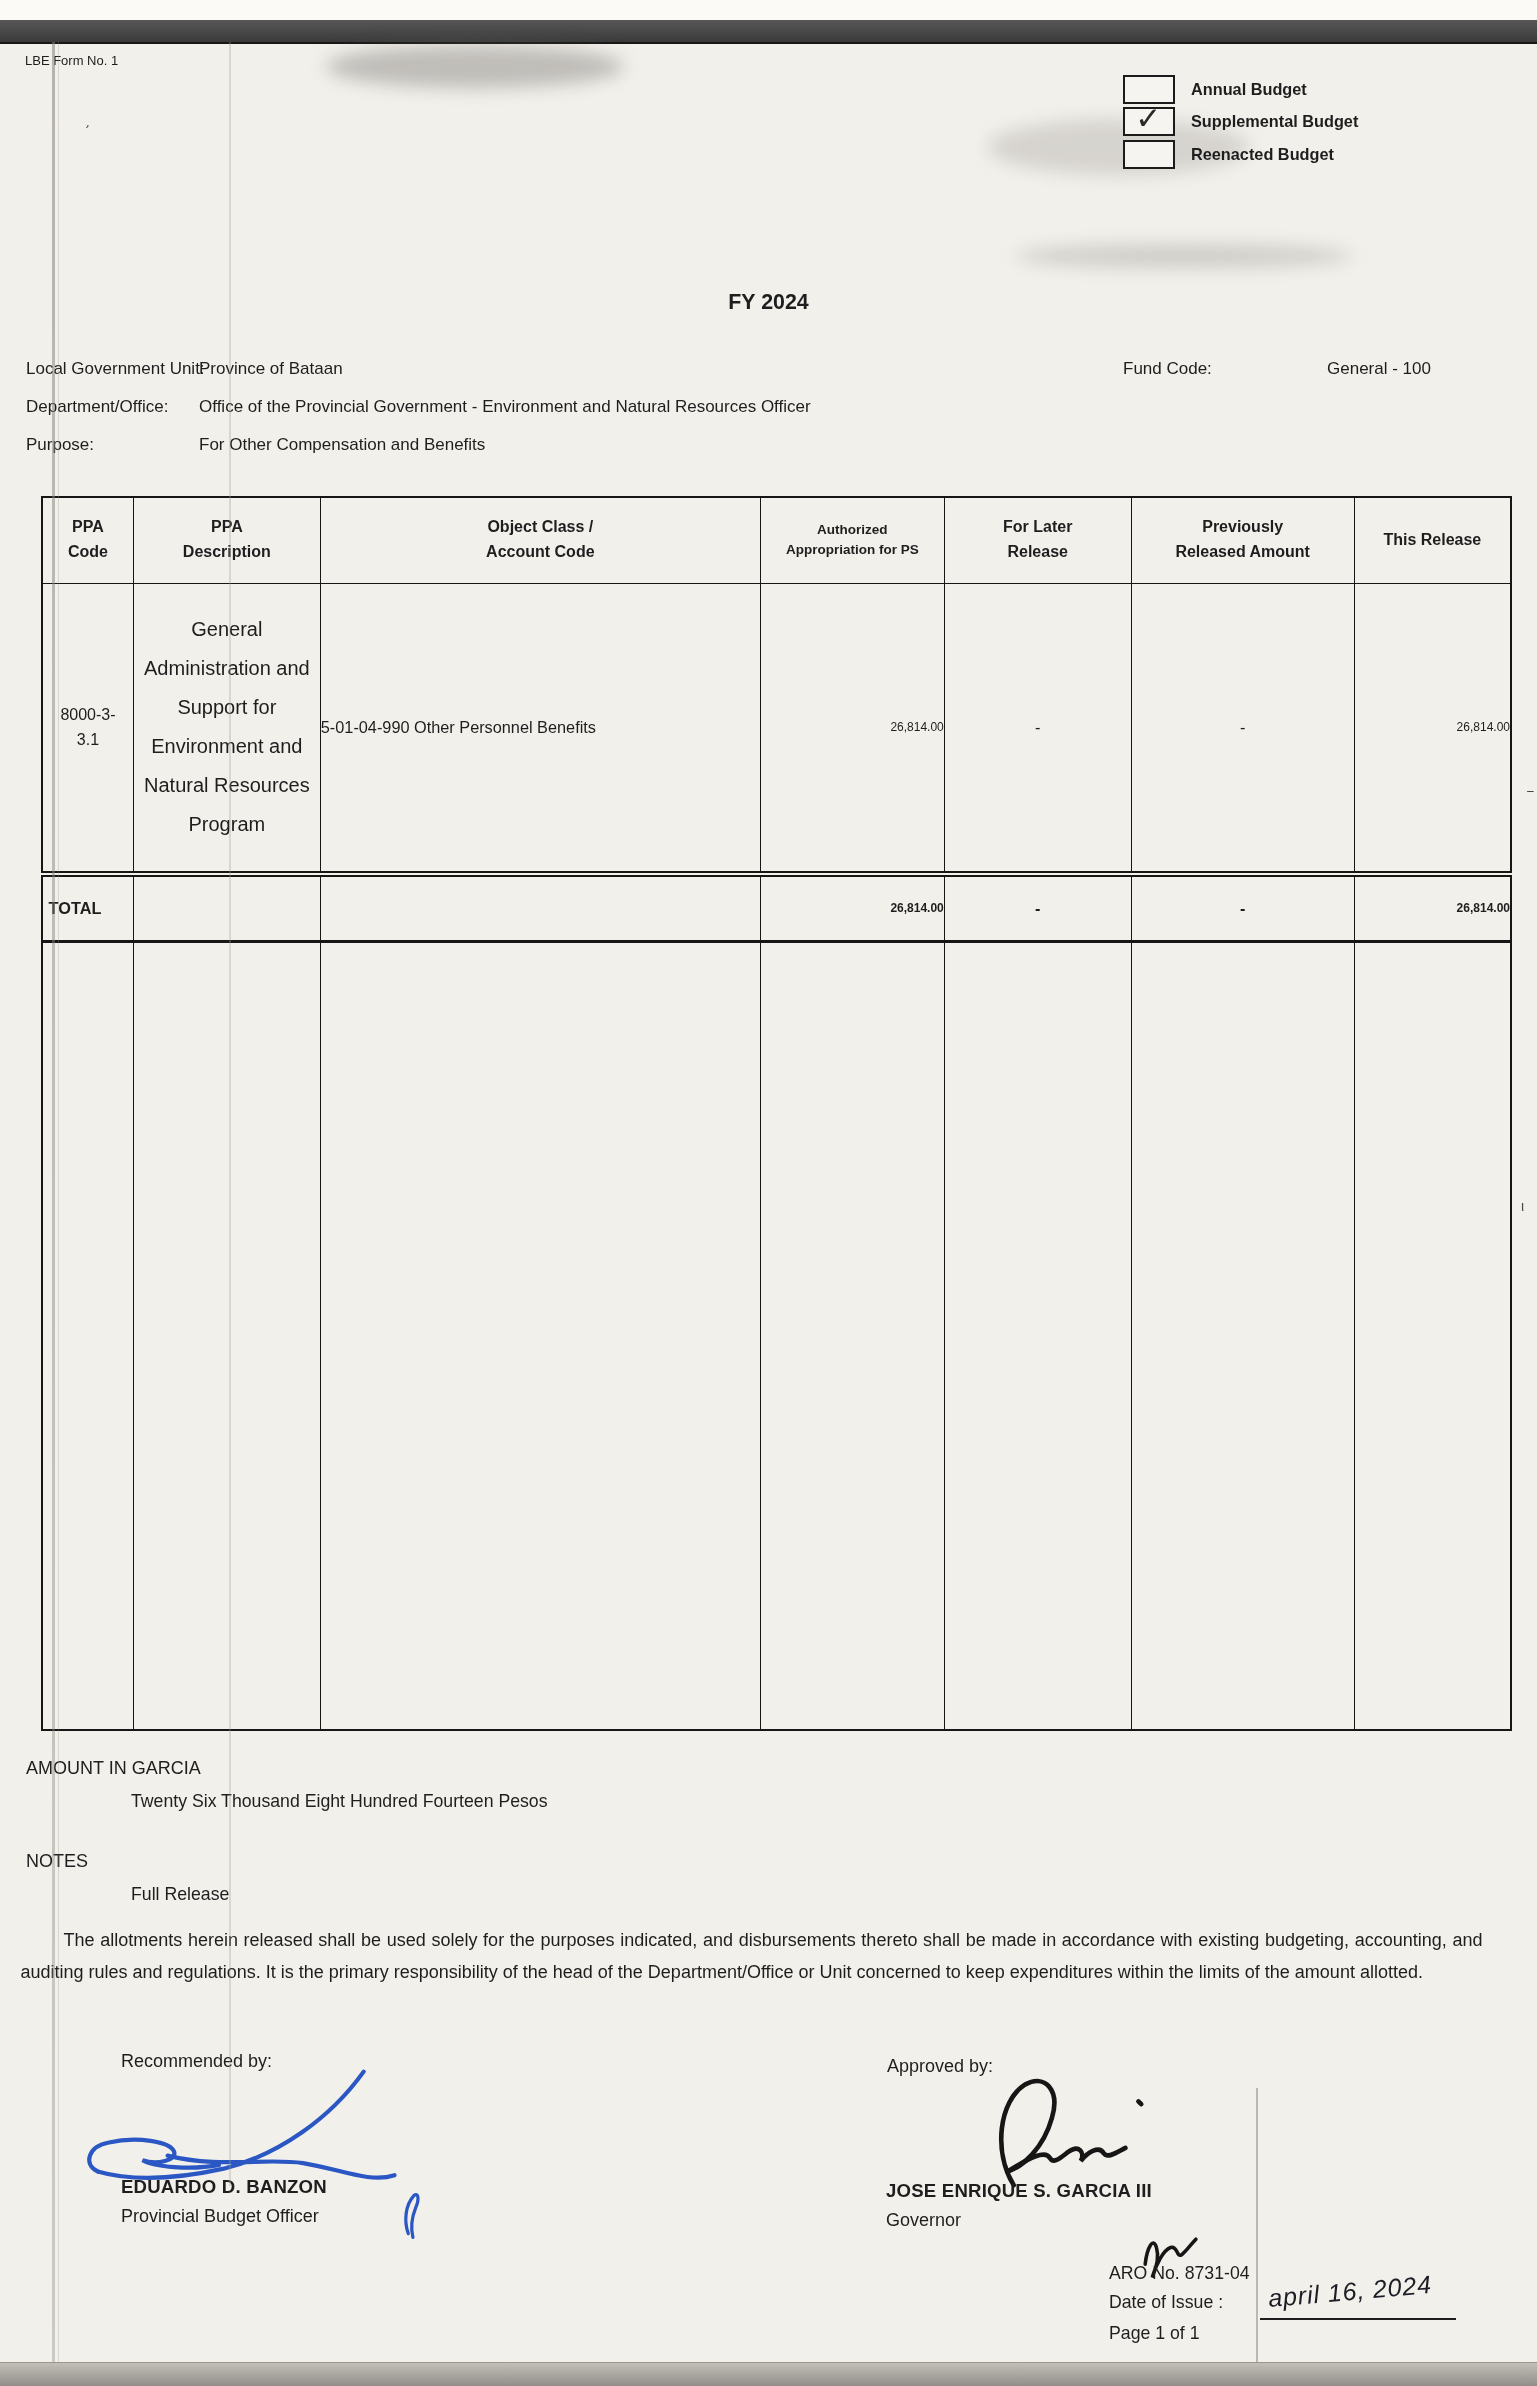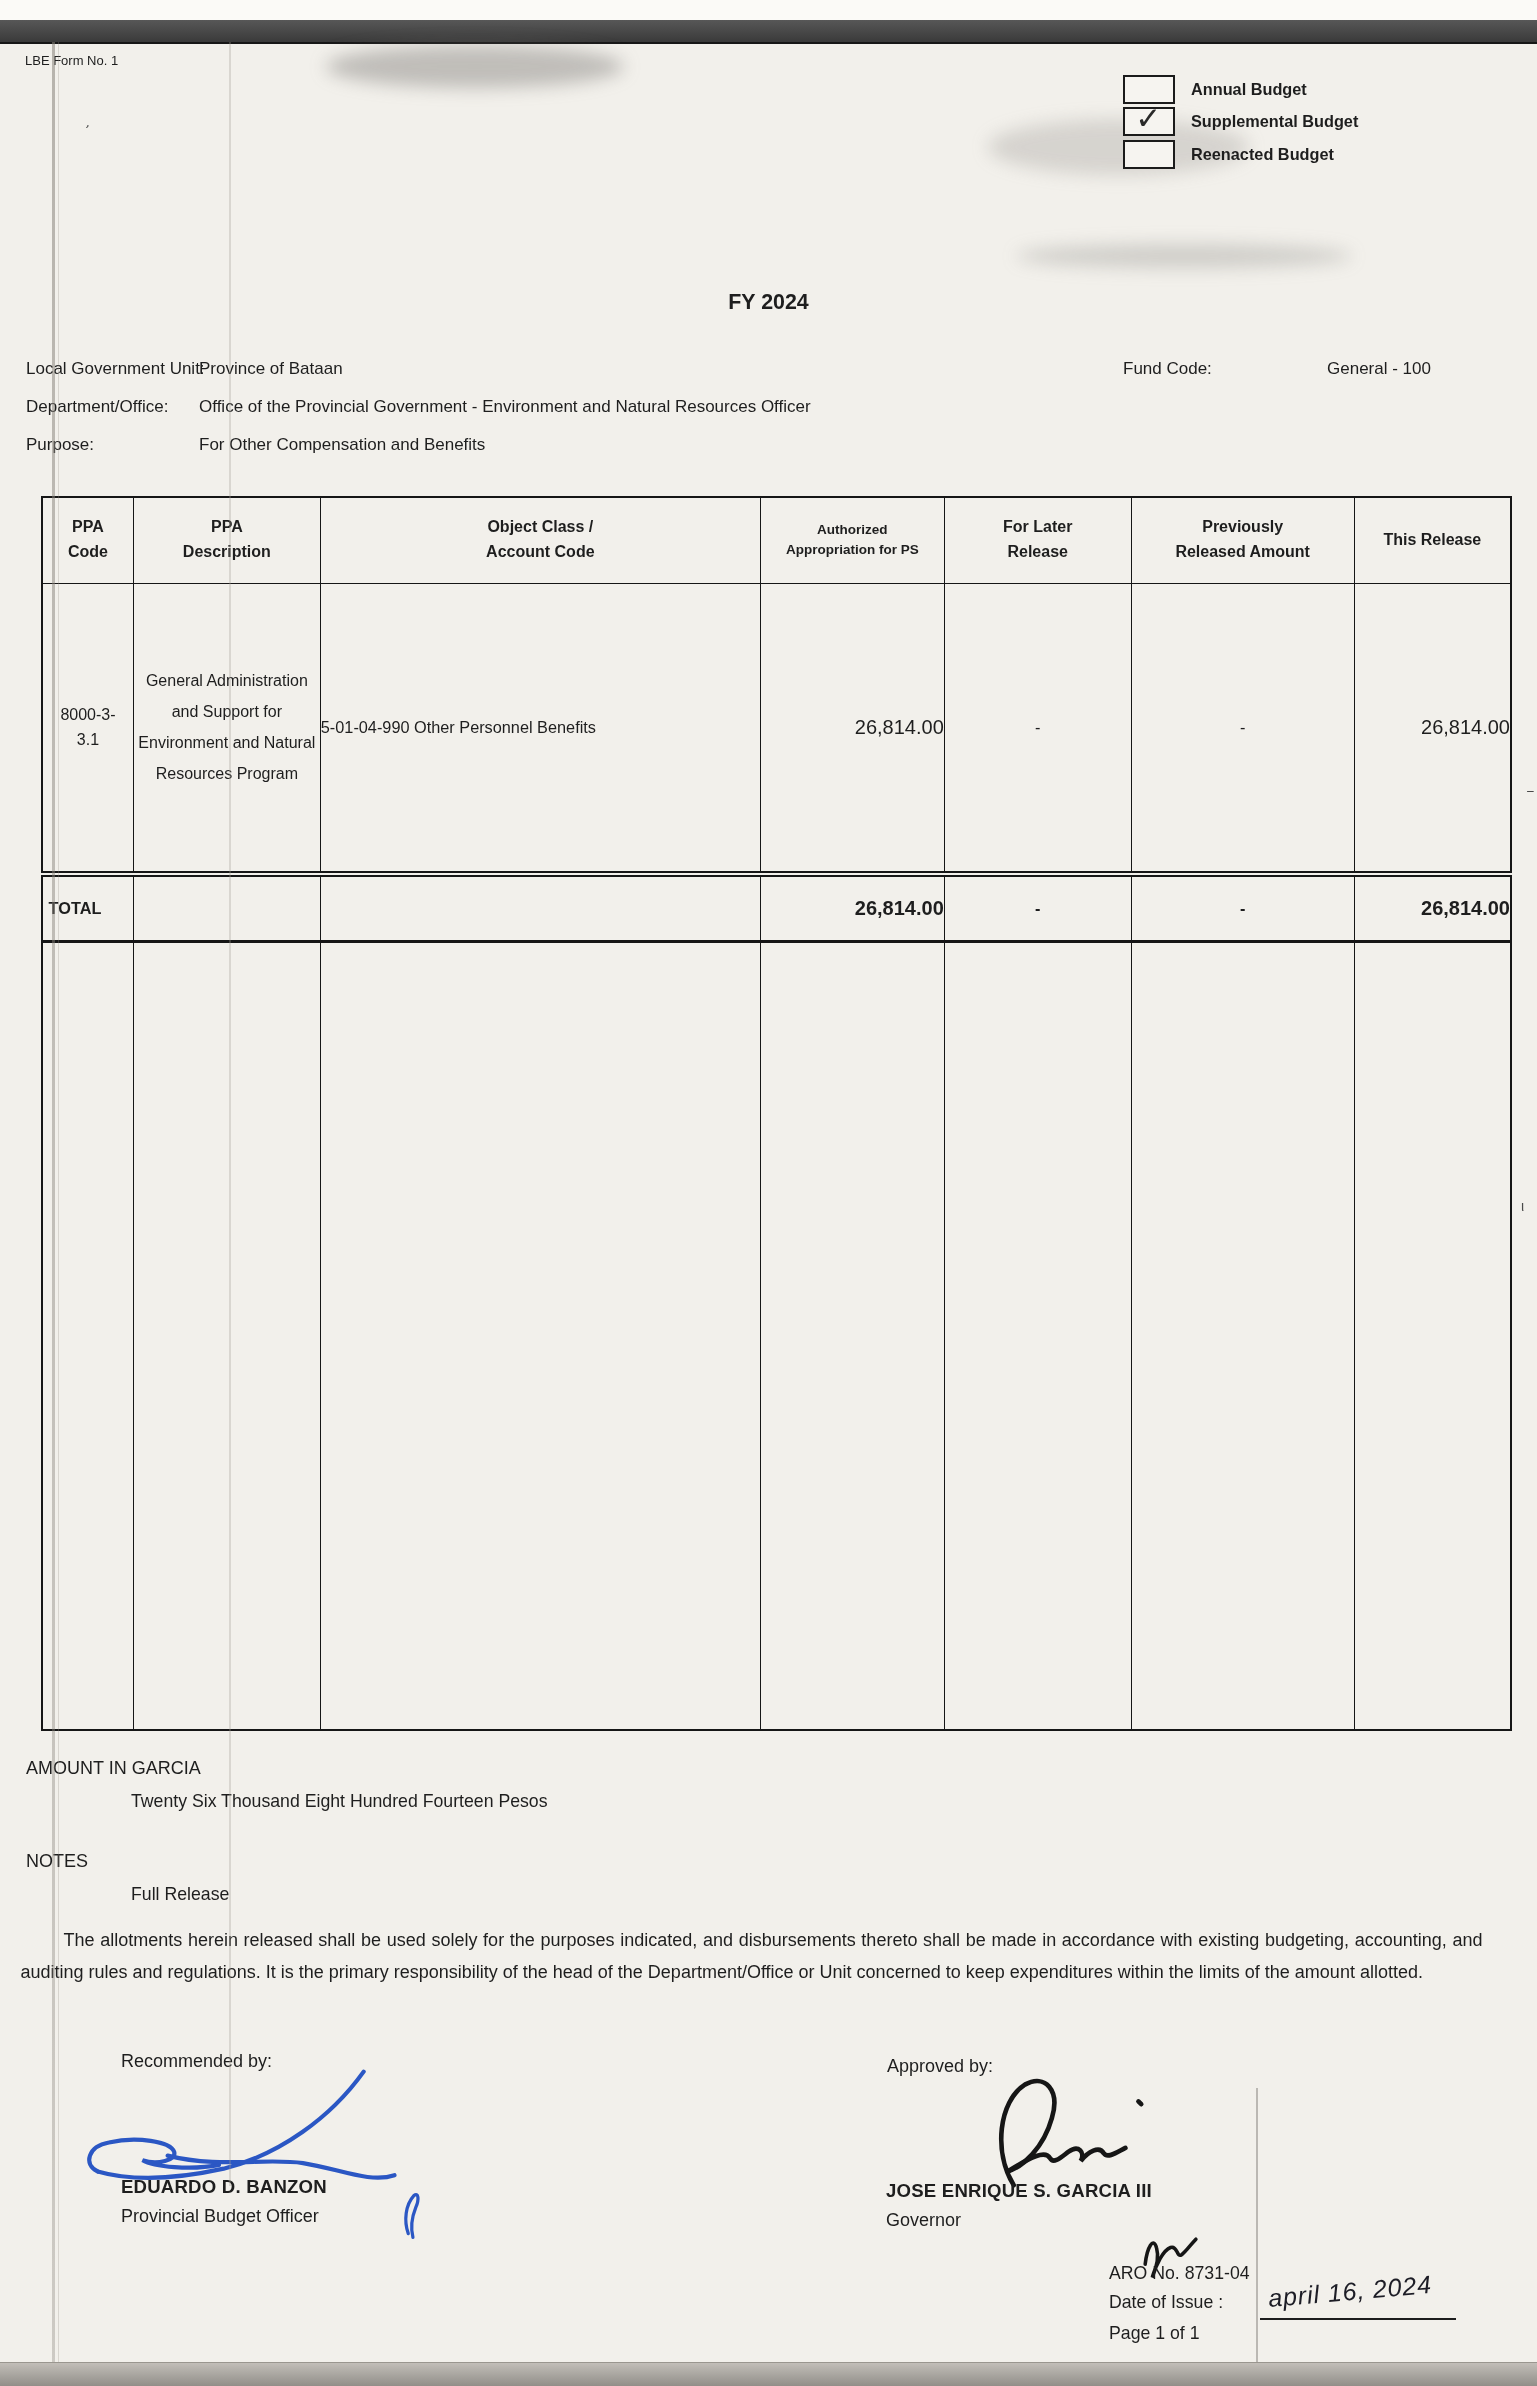--- a/index.html
+++ b/index.html
@@ -49,23 +49,23 @@
   .fund-val{position:absolute;left:1327px;top:359px;font-size:17px;}
   
   .tbl-wrap{position:absolute;left:34px;top:496px;width:1471px;height:1235px;padding-left:7px;}
   table.aro{border-collapse:collapse;table-layout:fixed;width:100%;height:100%;}
   table.aro th,table.aro td{border:1.9px solid #161616;padding:0;}
   table.aro{border:2.8px solid #161616;}
   table.aro th{font-size:16px;font-weight:bold;text-align:center;vertical-align:middle;
     white-space:pre-line;line-height:1.55;}
   table.aro th.small{font-size:13.5px;line-height:1.5;}
   td.ppa-code{text-align:center;vertical-align:middle;font-size:16px;white-space:pre-line;line-height:1.6;}
-  td.ppa-desc{text-align:center;vertical-align:middle;font-size:16px;line-height:1.95;padding:0 3.7px;}
+  td.ppa-desc{text-align:center;vertical-align:middle;font-size:20px;line-height:1.95;padding:0 3.7px;}
   td.obj{vertical-align:middle;font-size:16.3px;text-align:left;padding-left:11.2px;}
-  td.amt{vertical-align:middle;font-size:20px;text-align:right;padding-right:13px;}
+  td.amt{vertical-align:middle;font-size:12px;text-align:right;padding-right:13px;}
   td.dash{vertical-align:middle;font-size:16.3px;text-align:center;}
   tr.total-row td{border-top:6.5px double #161616;border-bottom:3.7px solid #161616;font-weight:bold;}
   tr.total-row td.tot-lab{text-align:left;padding-left:5.6px;font-size:16.3px;vertical-align:middle;}
   
   .aiw-lab{left:26px;top:1758px;font-size:18px;}
   .aiw-val{left:131px;top:1791px;font-size:17.7px;}
   .notes-lab{left:26px;top:1851px;font-size:18px;}
   .notes-val{left:131px;top:1884px;font-size:17.7px;}
   .para{left:20.5px;top:1924px;width:1462px;font-size:18px;line-height:32px;
     text-align:justify;text-indent:43px;}

